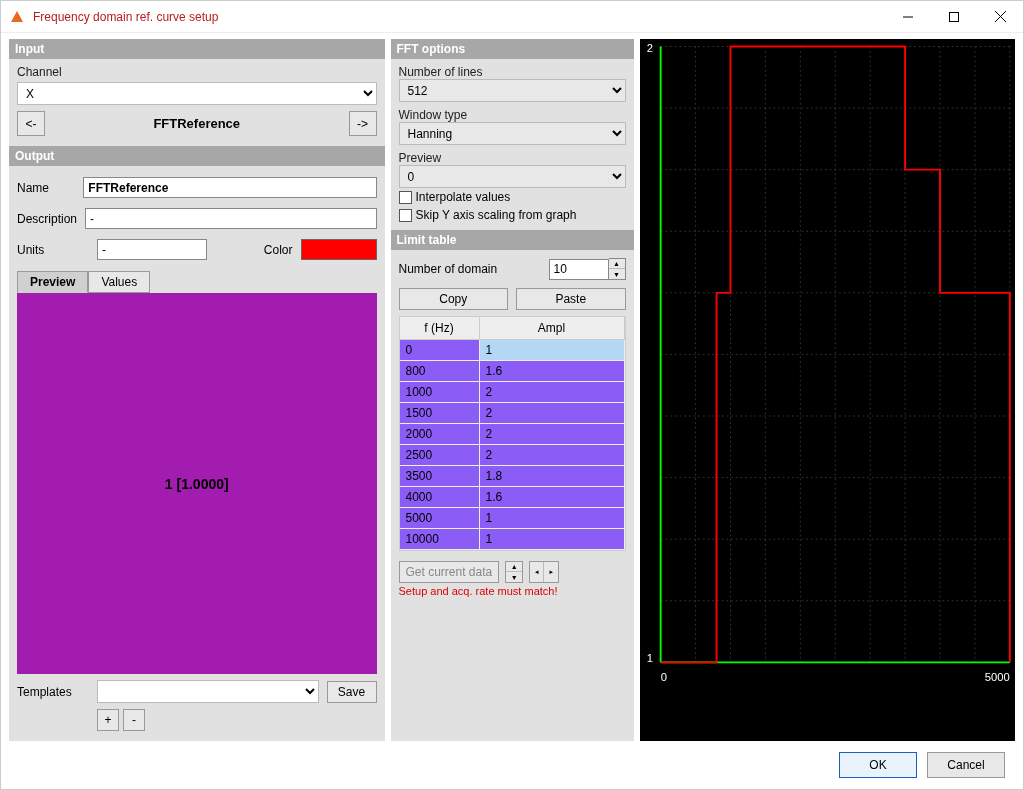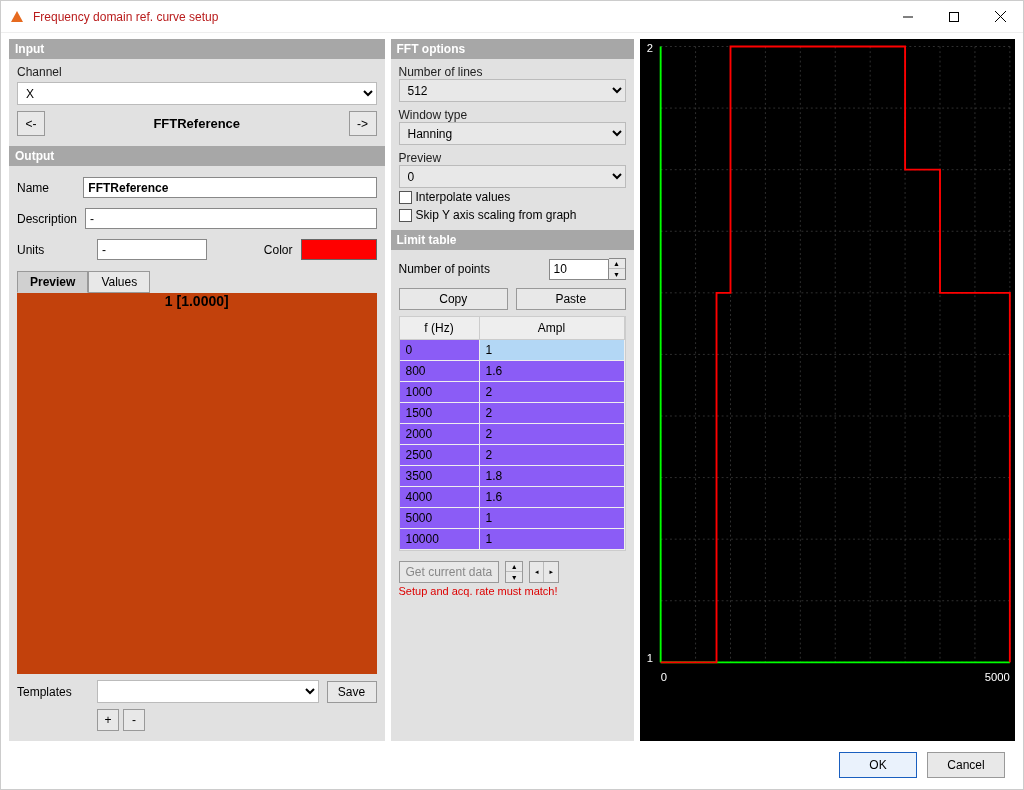--- a/index.html
+++ b/index.html
@@ -22,21 +22,21 @@
     select { background: #e8e8e8; border:1px solid #bbb; height:23px;}
     .nav-row { display:flex; align-items:center; gap:6px; margin: 6px 0 4px 0; }
     .arrow-btn { width: 28px; height: 25px; border:1px solid #999; background:#e8e8e8; display:flex;align-items:center;justify-content:center; cursor:pointer;}
     .nav-title { flex:1; text-align:center; font-weight:700; font-size:13px; }
     .row { display:flex; align-items:center; gap:8px; margin:5px 0; }
     .row .lbl { width:72px; }
     .color-swatch { width:76px; height:21px; border:1px solid #666; background:#ff0000; }
     .tabs { display:flex; margin-top:6px; }
     .tab { padding:3px 12px; border:1px solid #999; background:#e8e8e8; cursor:pointer; }
     .tab.active { background:#d0d0d0; border-bottom-color:#d0d0d0;font-weight:bold; }
-    .preview-area { flex:1; background:#c2410c; display:flex; justify-content:center; }
+    .preview-area { flex:1; background:#a21caf; display:flex; align-items:center; justify-content:center; }
     .preview-text { font-weight:700; font-size:14px; }
     .templates-row { background:#e1e1e1; padding:6px 8px 10px 8px; }
     .btn { border:1px solid #999; background:#e8e8e8; padding:3px 10px; cursor:pointer; min-width:50px; text-align:center;}
     .smallbtn { border:1px solid #999; background:#e8e8e8; width:22px; height:22px; display:flex; align-items:center; justify-content:center; cursor:pointer;}
     .checkbox-row { display:flex; align-items:center; gap:4px; margin:2px 0;}
     .check { width:13px; height:13px; border:1px solid #555; background:#fff;}
     .num-input-wrap { display:flex; align-items:center; }
     .num-input { width:60px; text-align:left; border:1px solid #888; padding:2px 4px; height:21px; background:#fff;}
     .spinner { display:flex; flex-direction:column; border:1px solid #888; border-left:none;}
     .spinbtn { width:16px; height:10px; background:#e8e8e8; display:flex; align-items:center; justify-content:center; font-size:7px; border-bottom:1px solid #bbb; cursor:pointer;}
@@ -162,21 +162,21 @@
           </div>
         <div class="checkbox-row">
             <div class="check"></div>
             <span>Skip Y axis scaling from graph</span>
           </div>
       </div>
 
       <div class="section-header">Limit table</div>
       <div class="mid-scroll" style="flex:1;">
         <div class="row" style="margin:2px 0;">
-          <span>Number of points</span>
+          <span>Number of domain</span>
           <div class="num-input-wrap" style="margin-left:auto;">
             <input class="num-input" value="10" style="">
             <div class="spinner">
                 <div class="spinbtn">▲</div>
                 <div class="spinbtn">▼</div>
               </div>
           </div>
         </div>
         <div class="limit-btns">
           <div class="btn">Copy</div>

